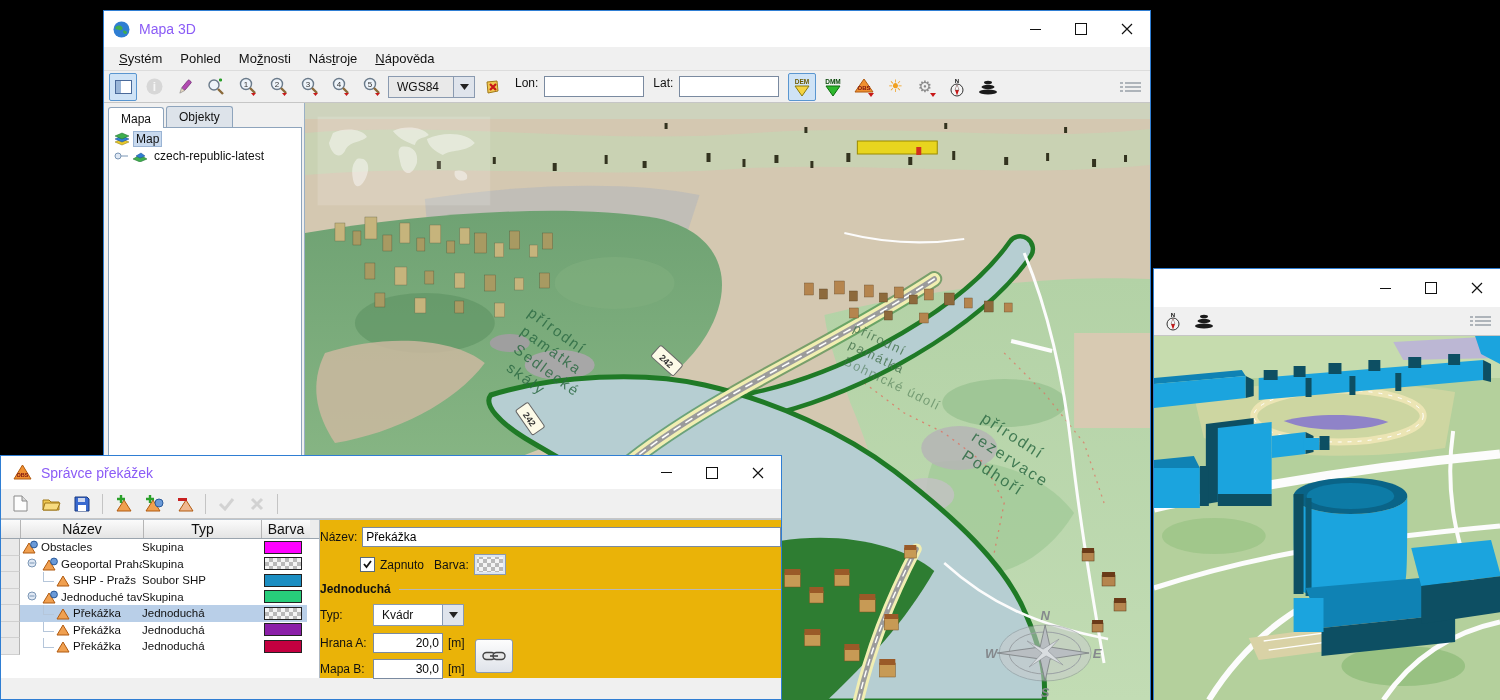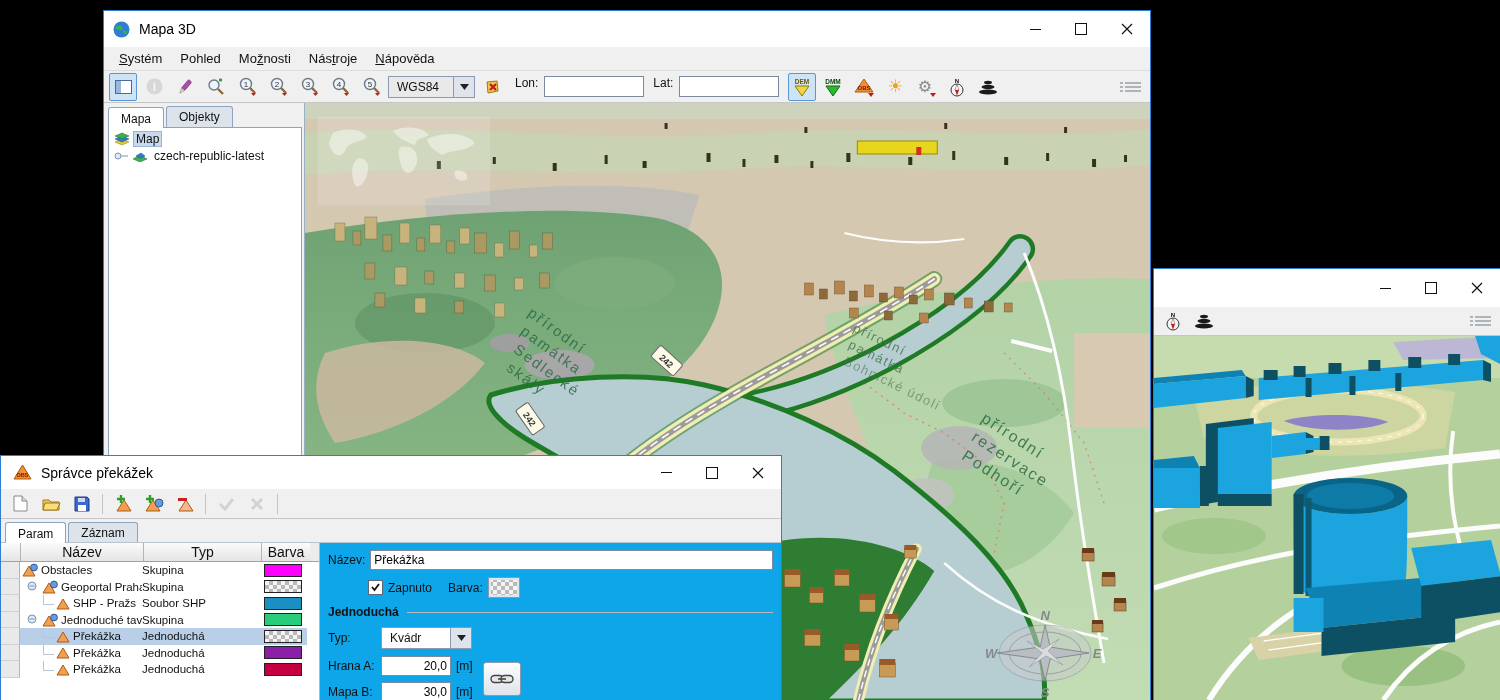--- a/index.html
+++ b/index.html
@@ -1,21 +1,21 @@
 <!DOCTYPE html>
 <html><head>
 <meta charset="utf-8">
 <style>
   html,body{margin:0;padding:0;background:#000;}
   body{width:1500px;height:700px;position:relative;overflow:hidden;
        font-family:"Liberation Sans",sans-serif;color:#111;}
   .win{position:absolute;background:#f0f0f0;border:1px solid #2f7ed3;box-sizing:border-box;}
   
   .titlebar{background:#fff;display:flex;align-items:center;position:relative;}
-  .titlebar .ttl{font-size:14px;color:#000000;margin-left:9px;}
+  .titlebar .ttl{font-size:14px;color:#8b5cf6;margin-left:9px;}
   .wbtns{margin-left:auto;display:flex;height:100%;}
   .wbtn{width:46px;height:100%;display:flex;align-items:center;justify-content:center;cursor:pointer;}
   .glyph-min{display:block;width:11px;border-top:1px solid #111;}
   .glyph-max{display:block;width:10px;height:10px;border:1px solid #111;}
   
   .menubar{height:23px;background:#f0f0f0;display:flex;align-items:center;padding-left:6px;
            border-bottom:1px solid #dcdcdc;font-size:13px;}
   .menu-item{padding:2px 9px;cursor:default;}
   .menu-item .key{text-decoration:underline;}
   .toolbar{height:31px;background:#f0f0f0;display:flex;align-items:center;gap:3px;
@@ -73,21 +73,21 @@
   .swatch{width:36px;height:11px;border:1px solid #222;}
   .checker,.checker-swatch{background-color:#f4f4f4;background-image:
      linear-gradient(45deg,#b9b9b9 25%,transparent 25%,transparent 75%,#b9b9b9 75%),
      linear-gradient(45deg,#b9b9b9 25%,transparent 25%,transparent 75%,#b9b9b9 75%);
      background-size:8px 8px;background-position:0 0,4px 4px;}
   .ind{display:inline-block;flex:none;}
   .elbow{width:10px;height:9px;border-left:1px solid #b5c6da;border-bottom:1px solid #b5c6da;
          margin:-6px 2px 0 3px;flex:none;}
   .ticon{flex:none;margin-right:3px;}
   
-  #form-pane{flex:1;padding:7px 8px;font-size:12px;background:#0ea5e9;}
+  #form-pane{flex:1;padding:7px 0;font-size:12px;background:#eab308;}
   .frow{display:flex;align-items:center;margin-bottom:7px;}
   .frow label{margin-right:5px;}
   input.txt{height:18px;border:1px solid #7a8aa0;font-size:12px;padding:0 3px;
             font-family:"Liberation Sans",sans-serif;}
   #name-input{flex:1;}
   .num{width:62px;text-align:right;}
   .cb{width:13px;height:13px;background:#fff;border:1px solid #5a6a7a;display:inline-flex;
       align-items:center;justify-content:center;margin-right:5px;cursor:pointer;}
   .color-btn{width:30px;height:19px;border:1px solid #8a9ab0;box-shadow:0 0 0 2px #dde6f0 inset;
              margin-left:5px;cursor:pointer;}
@@ -599,24 +599,20 @@
         </svg>
     </div>
     <div class="tbtn disabled">
       <svg width="14" height="14">
           <path d="M2,2 L12,12 M12,2 L2,12" stroke="#aeaeae" stroke-width="3"></path>
         </svg>
     </div>
     <div class="tsep"></div>
   </div>
 
-  <div id="dlg-tabs">
-    <span class="tab active">Param</span>
-    <span class="tab">Záznam</span>
-  </div>
 
   <div id="dlg-content">
     <div id="table-pane">
       <div class="thead">
         <span class="hc" style="width:19px"></span>
         <span class="hc" style="width:122px">Název</span>
         <span class="hc" style="width:117px">Typ</span>
         <span class="hc" style="width:48px;border-right:none">Barva</span>
       </div>
 
@@ -746,21 +742,21 @@
         <label>Název:</label>
         <input class="txt" id="name-input" value="Překážka" style="">
       </div>
       <div class="frow" style="padding-left:40px">
         <span class="cb">
           <svg width="11" height="11">
               <path d="M2,5 L4.5,8 L9,2" fill="none" stroke="#111" stroke-width="1.8"></path>
             </svg>
         </span>
         <span>Zapnuto</span>
-        <span style="margin-left:16px">Barva:</span>
+        <span style="margin-left:10px">Barva:</span>
         <span class="color-btn checker"></span>
       </div>
       <div class="section">
         <span>Jednoduchá</span>
         <span class="rule"></span>
       </div>
       <div class="frow">
         <label style="width:48px">Typ:</label>
         <div class="combo">
           <span class="val" style="background:#fff;min-width:52px">Kvádr</span>

